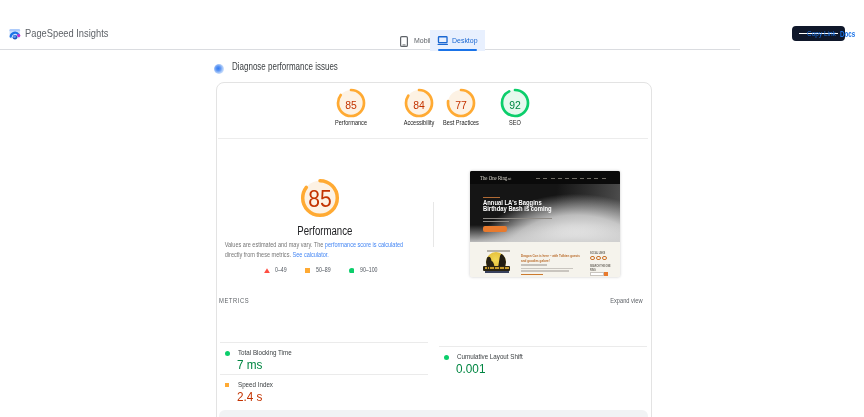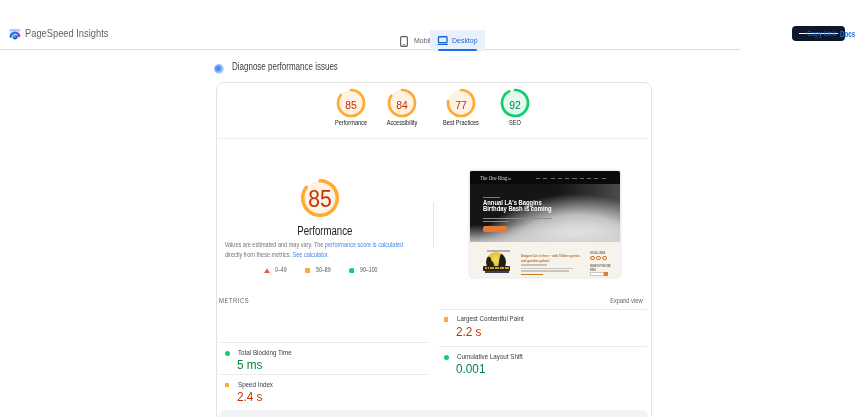--- a/index.html
+++ b/index.html
@@ -111,21 +111,21 @@
   <div id="card">
 
     <div class="gauge-item" style="left:117px;">
       <svg width="34" height="34" viewBox="0 0 34 34">
         <circle cx="17" cy="17" r="13" fill="#fdf2e4"></circle>
         <circle cx="17" cy="17" r="13" fill="none" stroke="#ffaa33" stroke-width="2.7" stroke-linecap="round" stroke-dasharray="69.43 81.68" transform="rotate(-90 17 17)"></circle>
         <text x="17" y="22.7" text-anchor="middle" font-size="10.8" fill="#c33300" textLength="11.6" lengthAdjust="spacingAndGlyphs">85</text>
       </svg>
       <div class="lbl">Performance</div>
     </div>
-    <div class="gauge-item" style="left:168px;">
+    <div class="gauge-item" style="left:185px;">
       <svg width="34" height="34" viewBox="0 0 34 34">
         <circle cx="17" cy="17" r="13" fill="#fdf2e4"></circle>
         <circle cx="17" cy="17" r="13" fill="none" stroke="#ffaa33" stroke-width="2.7" stroke-linecap="round" stroke-dasharray="68.61 81.68" transform="rotate(-90 17 17)"></circle>
         <text x="17" y="22.7" text-anchor="middle" font-size="10.8" fill="#c33300" textLength="11.6" lengthAdjust="spacingAndGlyphs">84</text>
       </svg>
       <div class="lbl">Accessibility</div>
     </div>
     <div class="gauge-item" style="left:227px;">
       <svg width="34" height="34" viewBox="0 0 34 34">
         <circle cx="17" cy="17" r="13" fill="#fdf2e4"></circle>
@@ -204,29 +204,24 @@
       <div class="abs" style="left:126.6px;top:85px;width:4.7px;height:4.7px;border-radius:50%;border:0.9px solid #cb7229;"></div>
       <div class="abs" style="left:132.4px;top:85px;width:4.7px;height:4.7px;border-radius:50%;border:0.9px solid #cb7229;"></div>
       <div class="abs" style="left:120.8px;top:93.4px;color:#6b675f;font-size:3.6px;font-weight:bold;line-height:4.4px;white-space:nowrap;transform:scaleX(0.64);transform-origin:left top;">SEARCH THE ONE<br>RING</div>
       <div class="abs" style="left:120.8px;top:101.5px;width:13.8px;height:3.9px;background:#fff;border:0.5px solid #c9c5bf;"></div>
       <div class="abs" style="left:134.6px;top:101.5px;width:3.9px;height:3.9px;background:#e87a2d;"></div>
     </div>
 
     <div id="mlabel">METRICS</div>
     <div id="expand"><span class="sx">Expand view</span></div>
 
-    <div class="mrow mcol-r" style="top:225.6px;">
-      <span class="sq"></span>
-        <div class="mname">Largest Contentful Paint</div>
-        <div class="mval avg">2.2 s</div>
-    </div>
     <div class="mrow mcol-l" style="top:259px;">
       <span class="ci"></span>
         <div class="mname">Total Blocking Time</div>
-        <div class="mval pass">5 ms</div>
+        <div class="mval pass">7 ms</div>
     </div>
     <div class="mrow mcol-r" style="top:263px;">
       <span class="ci"></span>
         <div class="mname">Cumulative Layout Shift</div>
         <div class="mval pass">0.001</div>
     </div>
     <div class="mrow mcol-l" style="top:291px;">
       <span class="sq"></span>
         <div class="mname">Speed Index</div>
         <div class="mval avg">2.4 s</div>

